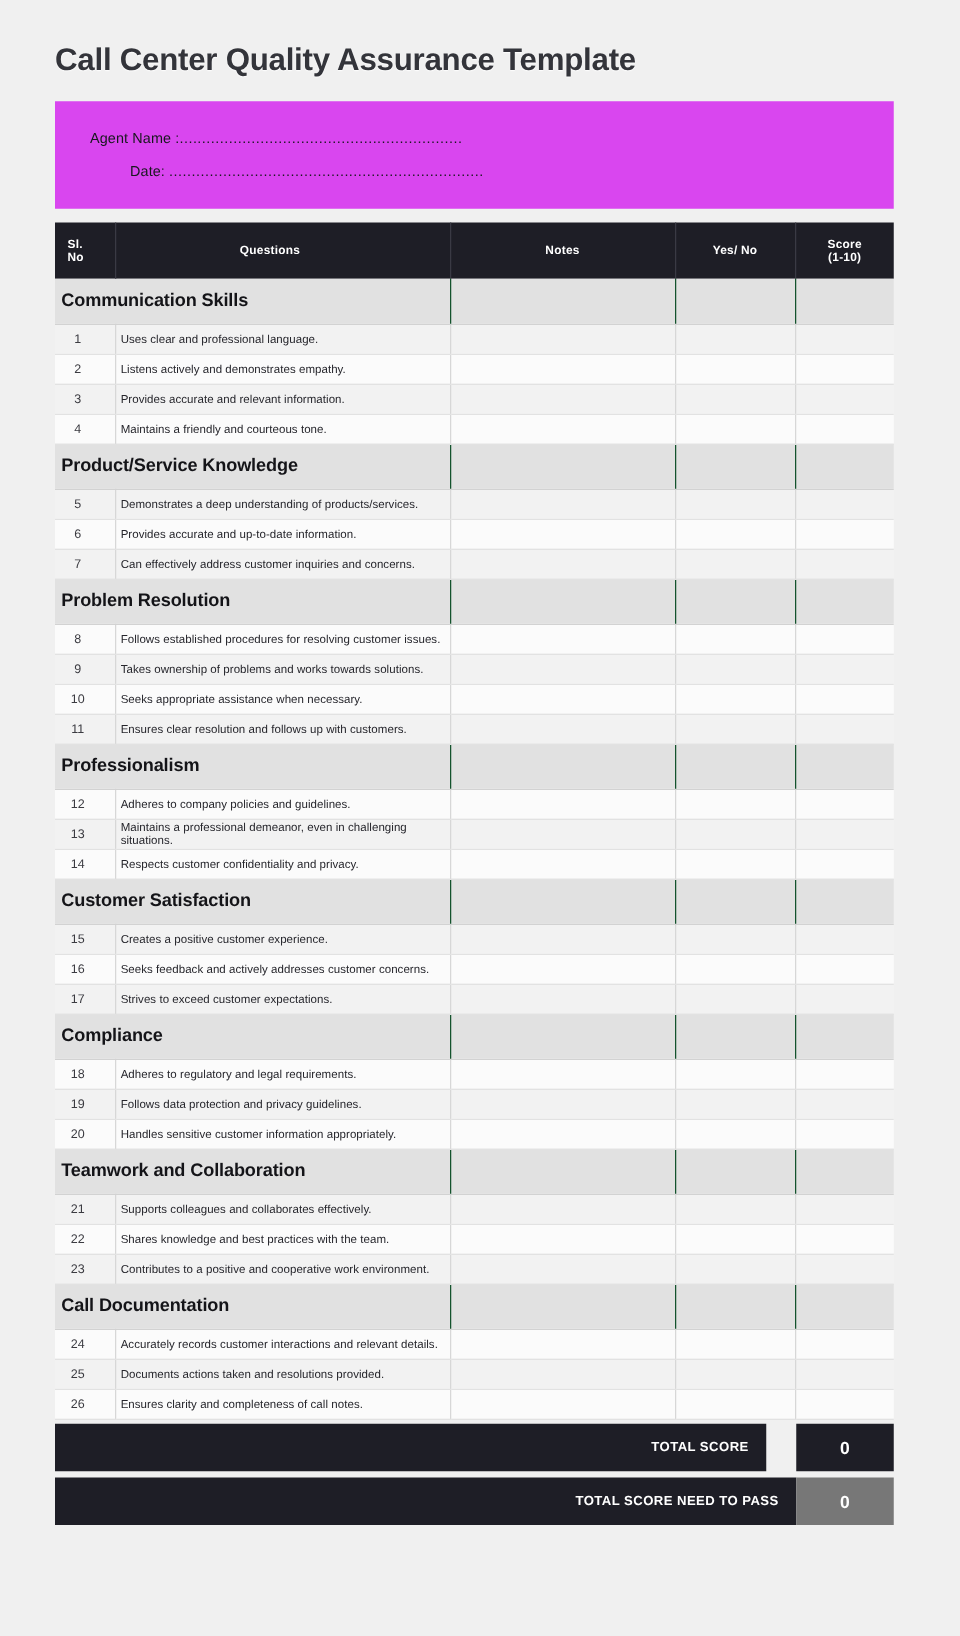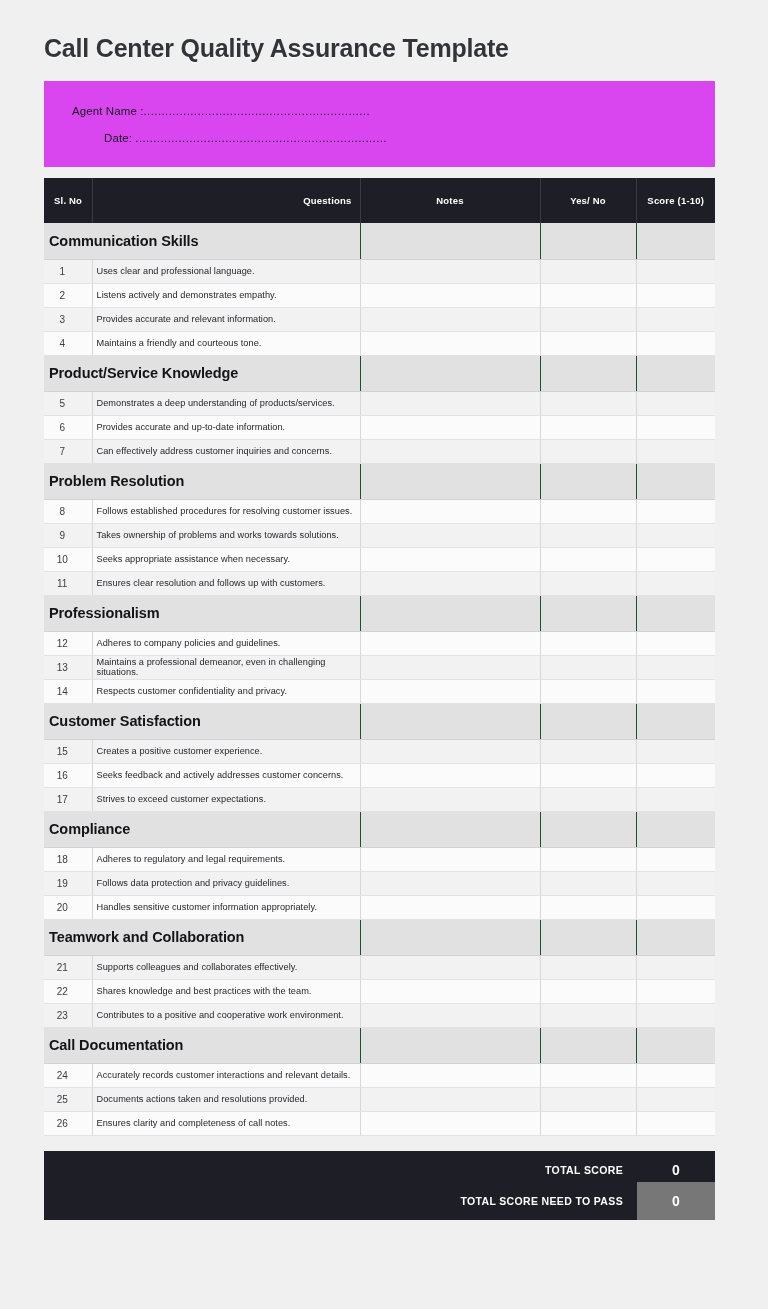--- a/index.html
+++ b/index.html
@@ -72,28 +72,28 @@
   .qa-table col.c-notes { width: 180px; }
   .qa-table col.c-yn    { width: 96px; }
   .qa-table col.c-score { width: 79px; }
 
   .qa-table thead th {
     background: #1e1e26;
     color: #ffffff;
     font-size: 9.5px;
     font-weight: bold;
     height: 45px;
-    padding: 0 8px;
+    padding: 0 24px;
     border-right: 1px solid #3a3a44;
     letter-spacing: 0.2px;
     vertical-align: middle;
   }
   .qa-table thead th:last-child { border-right: none; }
   .th-sl { text-align: left; padding-left: 10px !important; }
-  .th-q  { text-align: right; padding-left: 4px !important; }
+  .th-q  { text-align: center; padding-left: 4px !important; }
   .th-c  { text-align: center; }
 
   
   tr.section-row td {
     background: #e1e1e1;
     height: 36px;
     border-right: 1px solid #14532d;
     border-bottom: 1px solid #d2d2d2;
     vertical-align: middle;
   }
@@ -136,21 +136,21 @@
     width: 671px;
   }
   .total-row {
     position: absolute;
     left: 0;
     width: 671px;
     height: 38px;
     display: flex;
     align-items: stretch;
   }
-  .total-row.r1 { top: 12px; }
+  .total-row.r1 { top: 0; gap: 24px; }
   .total-row.r2 { top: 43px; }
 
   .total-label {
     flex: 1 1 auto;
     background: #1e1e26;
     color: #ffffff;
     display: flex;
     align-items: center;
     justify-content: flex-end;
     padding-right: 14px;

